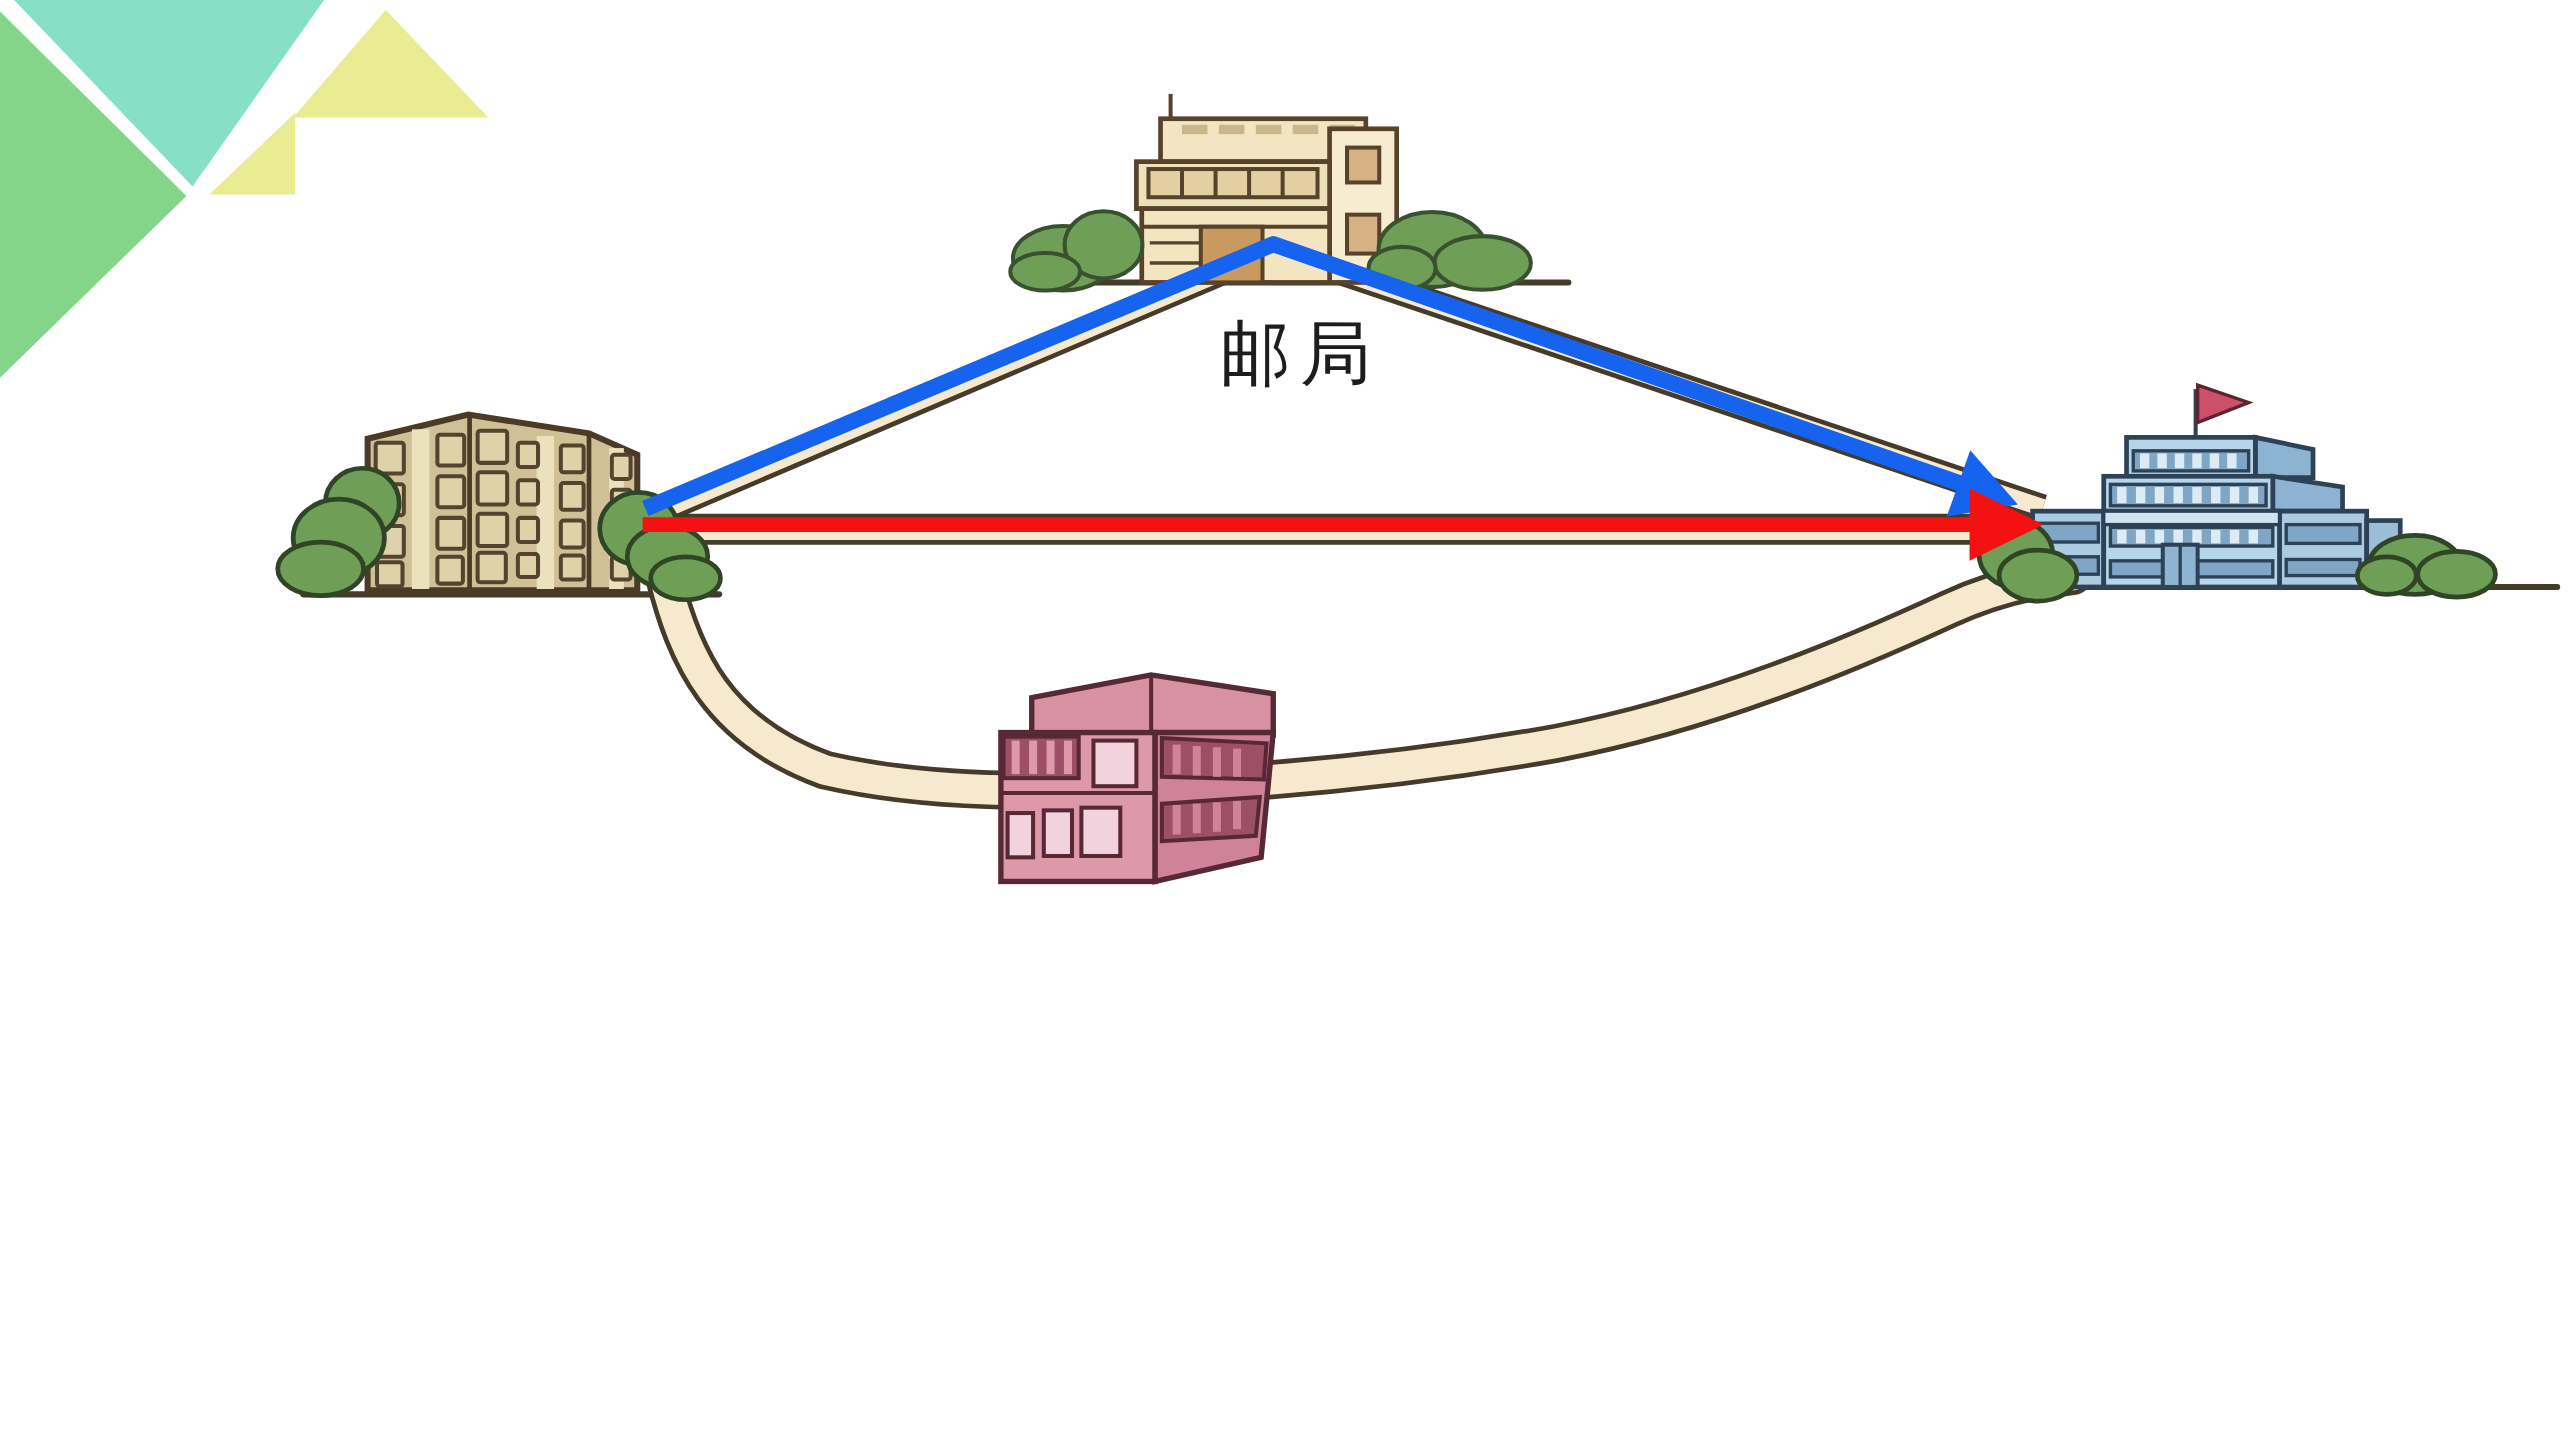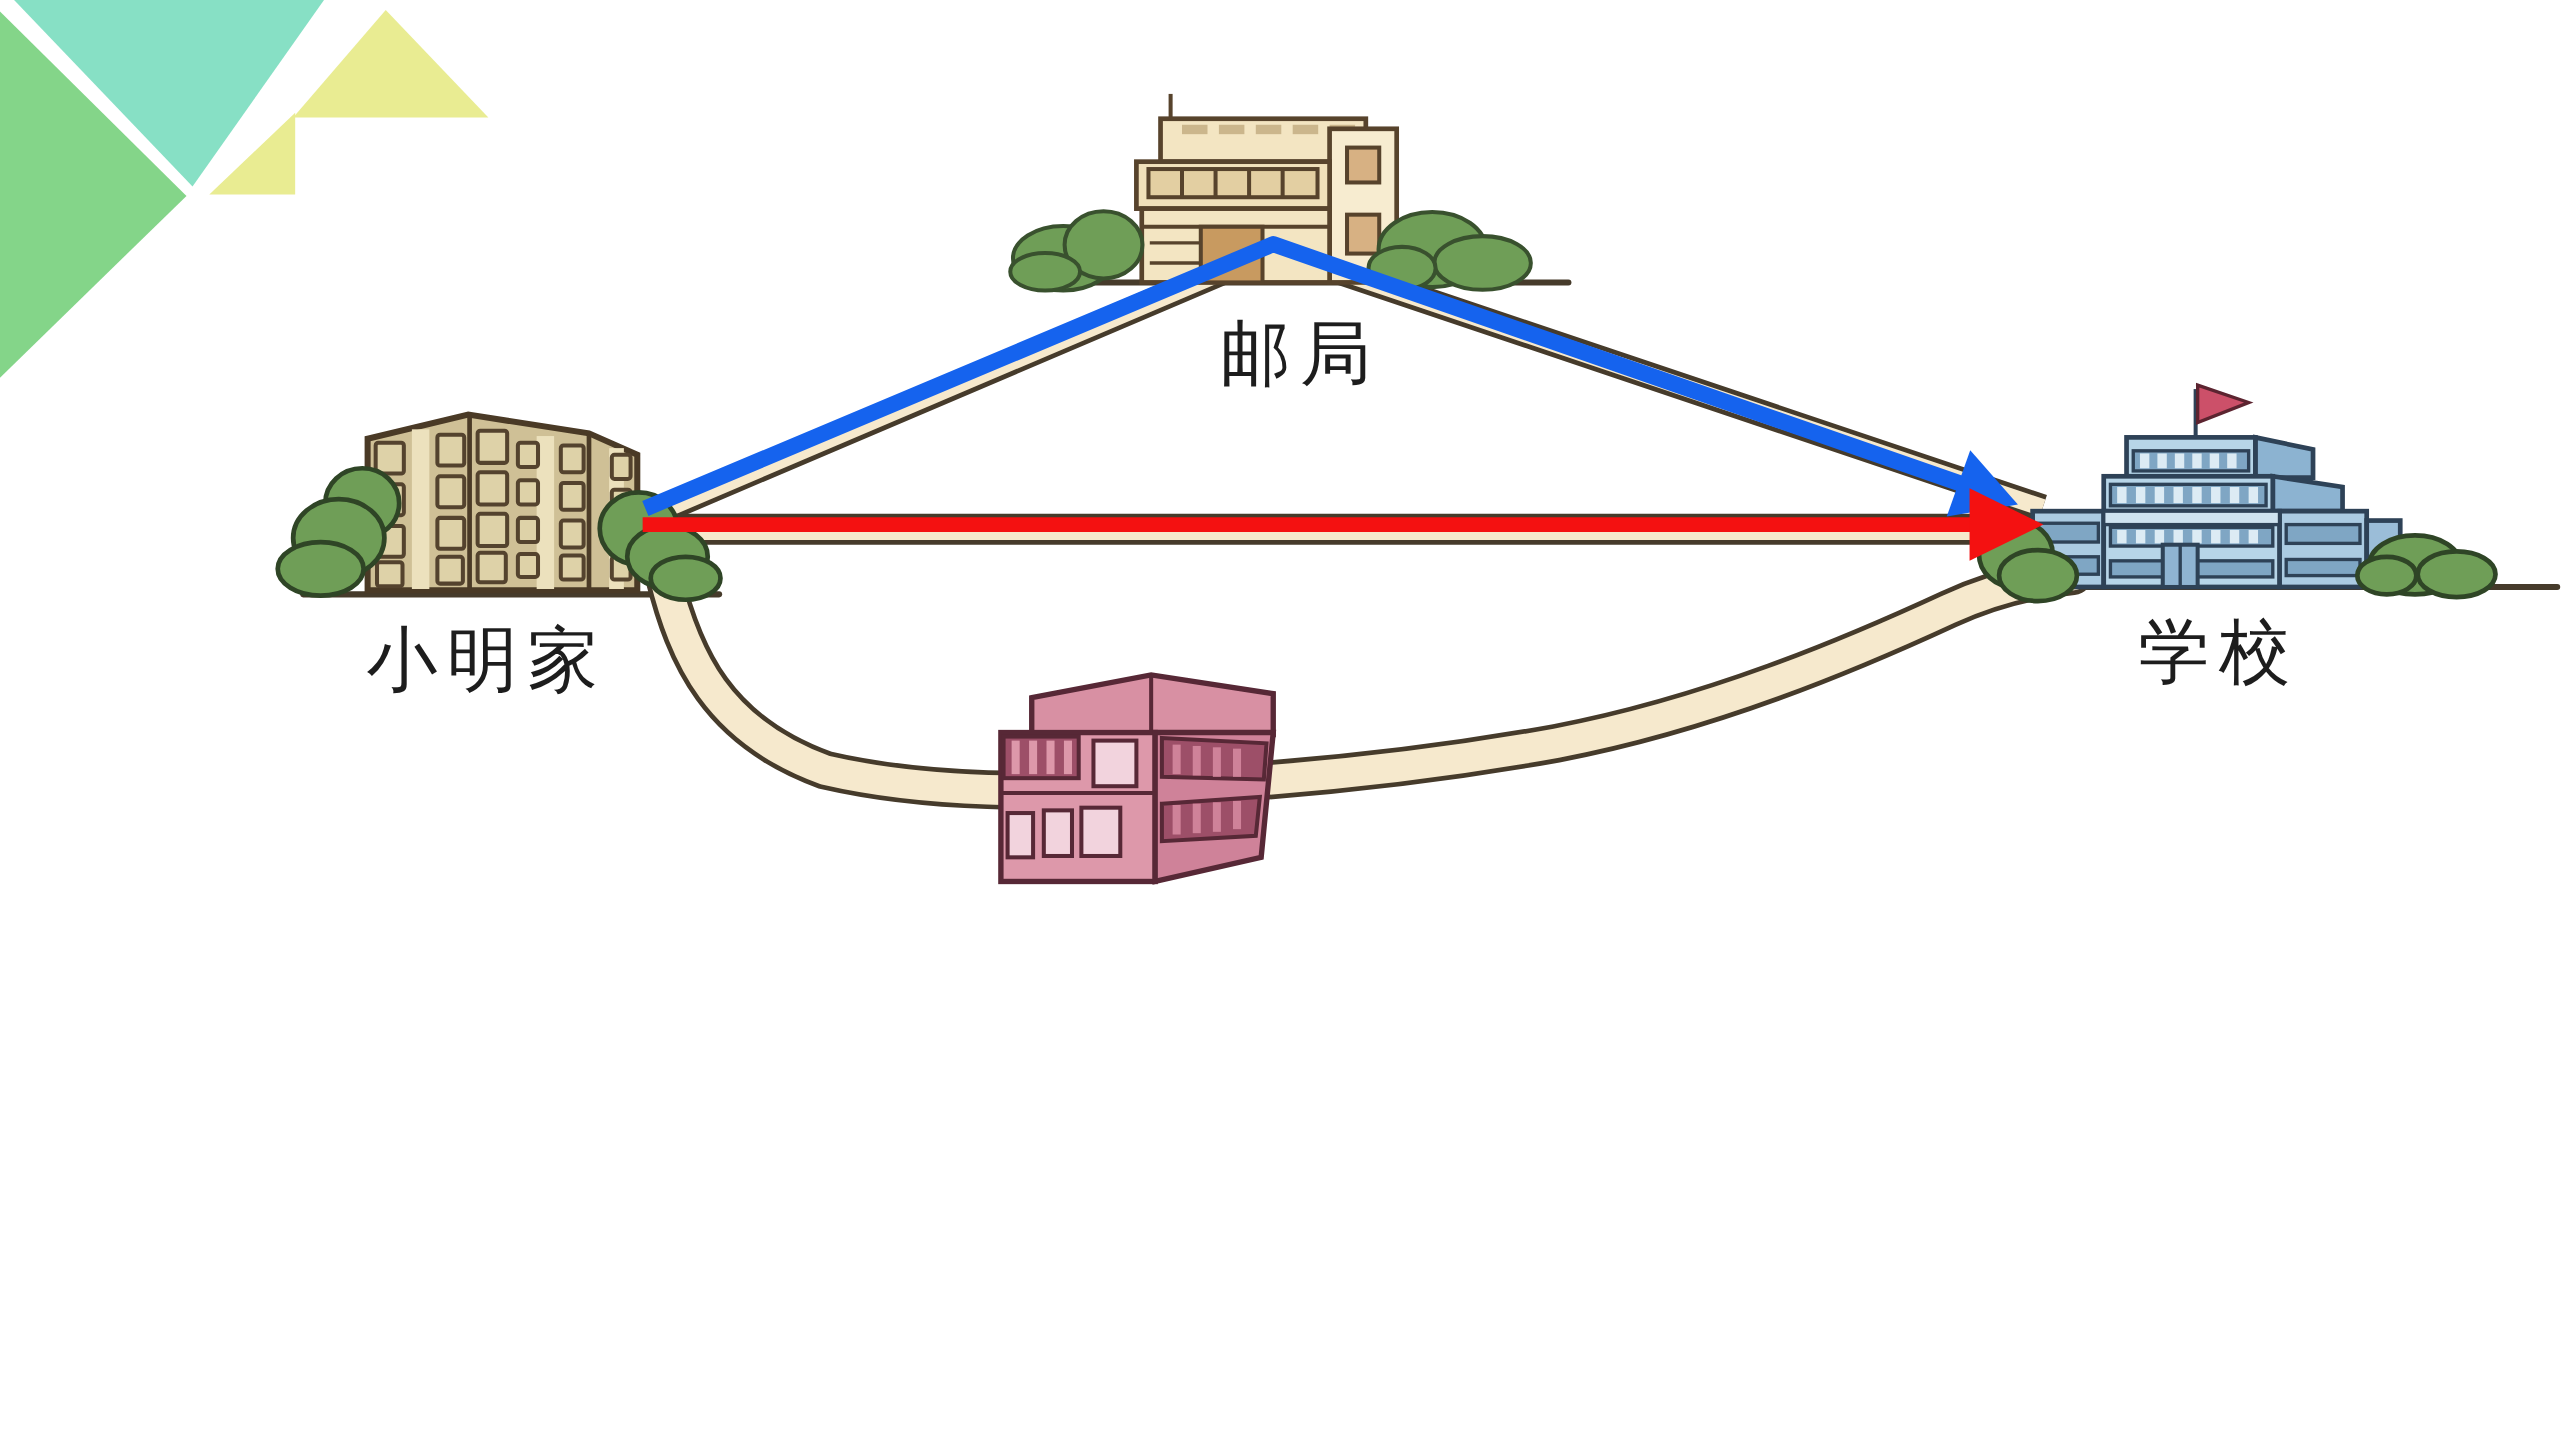--- a/index.html
+++ b/index.html
@@ -240,18 +240,16 @@
     <polygon points="3008,752 2937,671 2902,770" style="fill:var(--route-blue)"></polygon>
   </g>
 
   <g>
     <line x1="958" y1="782" x2="2945" y2="782" style="stroke:var(--route-red)" stroke-width="22"></line>
     <polygon points="3046,782 2936,728 2936,836" style="fill:var(--route-red)"></polygon>
   </g>
 
 </svg>
 
-<div class="map-label lbl-home">小明家</div>
 <div class="map-label lbl-post">邮局</div>
-<div class="map-label lbl-school">学校</div>
 
 </div>
 
 
 </body></html>

